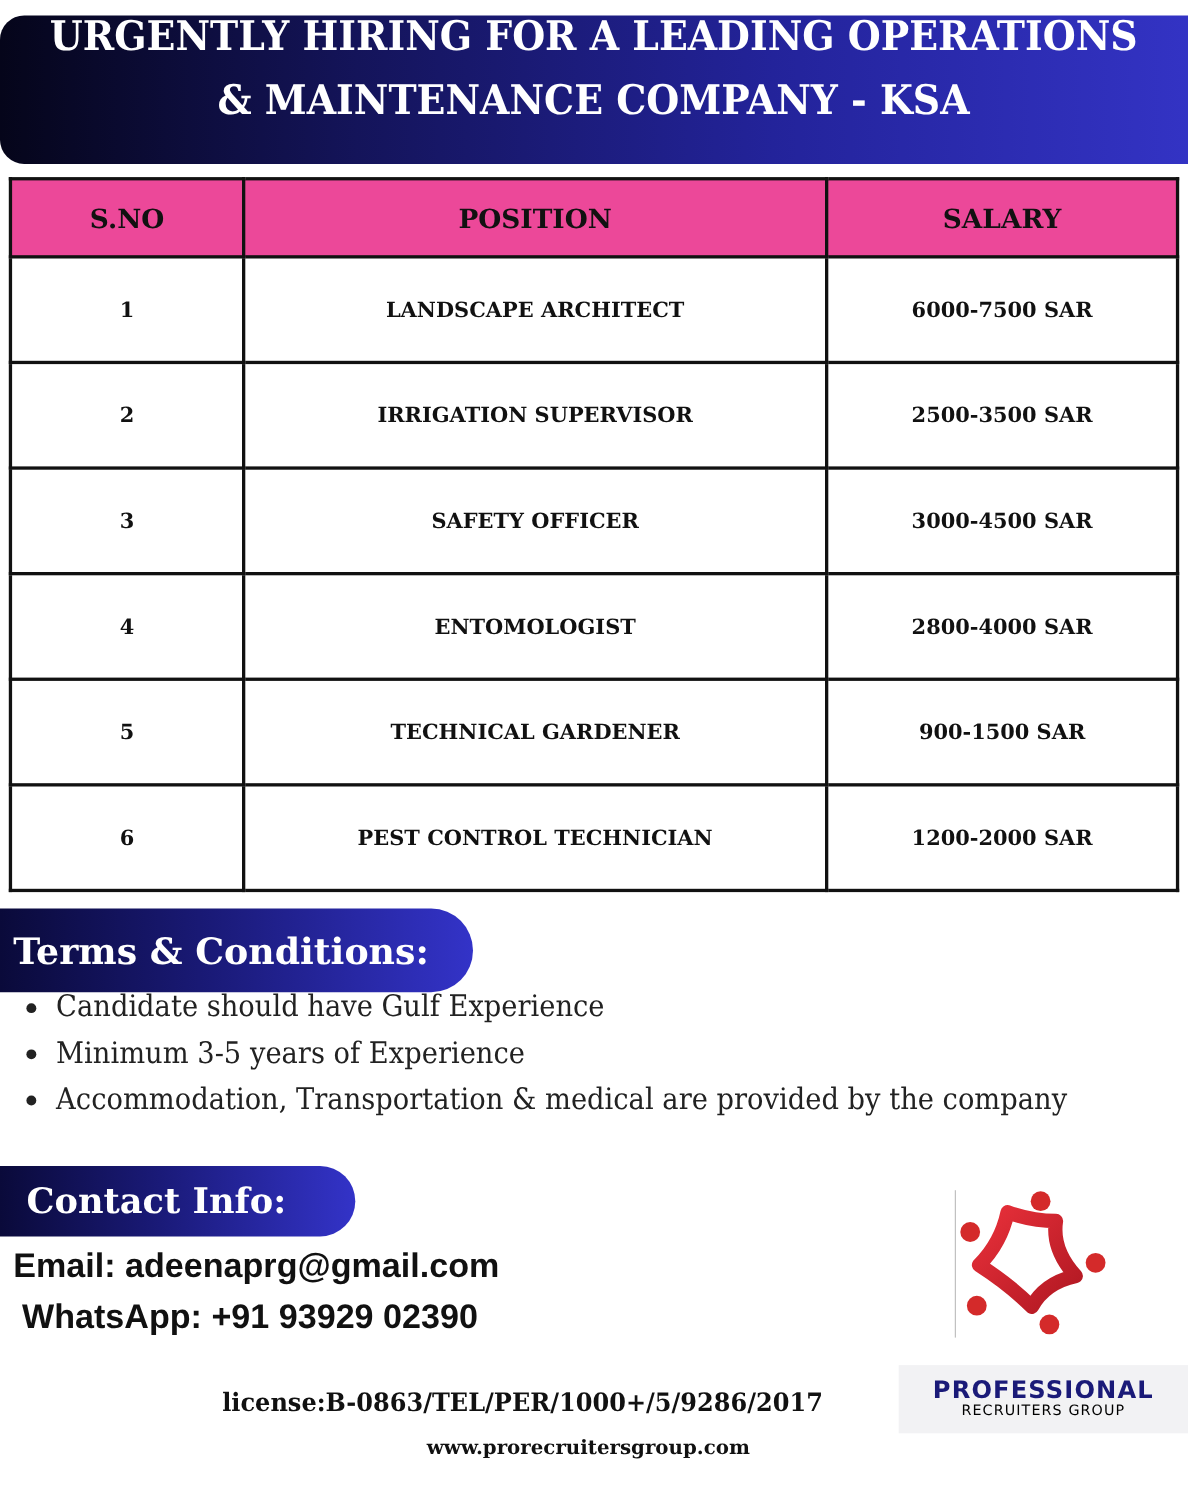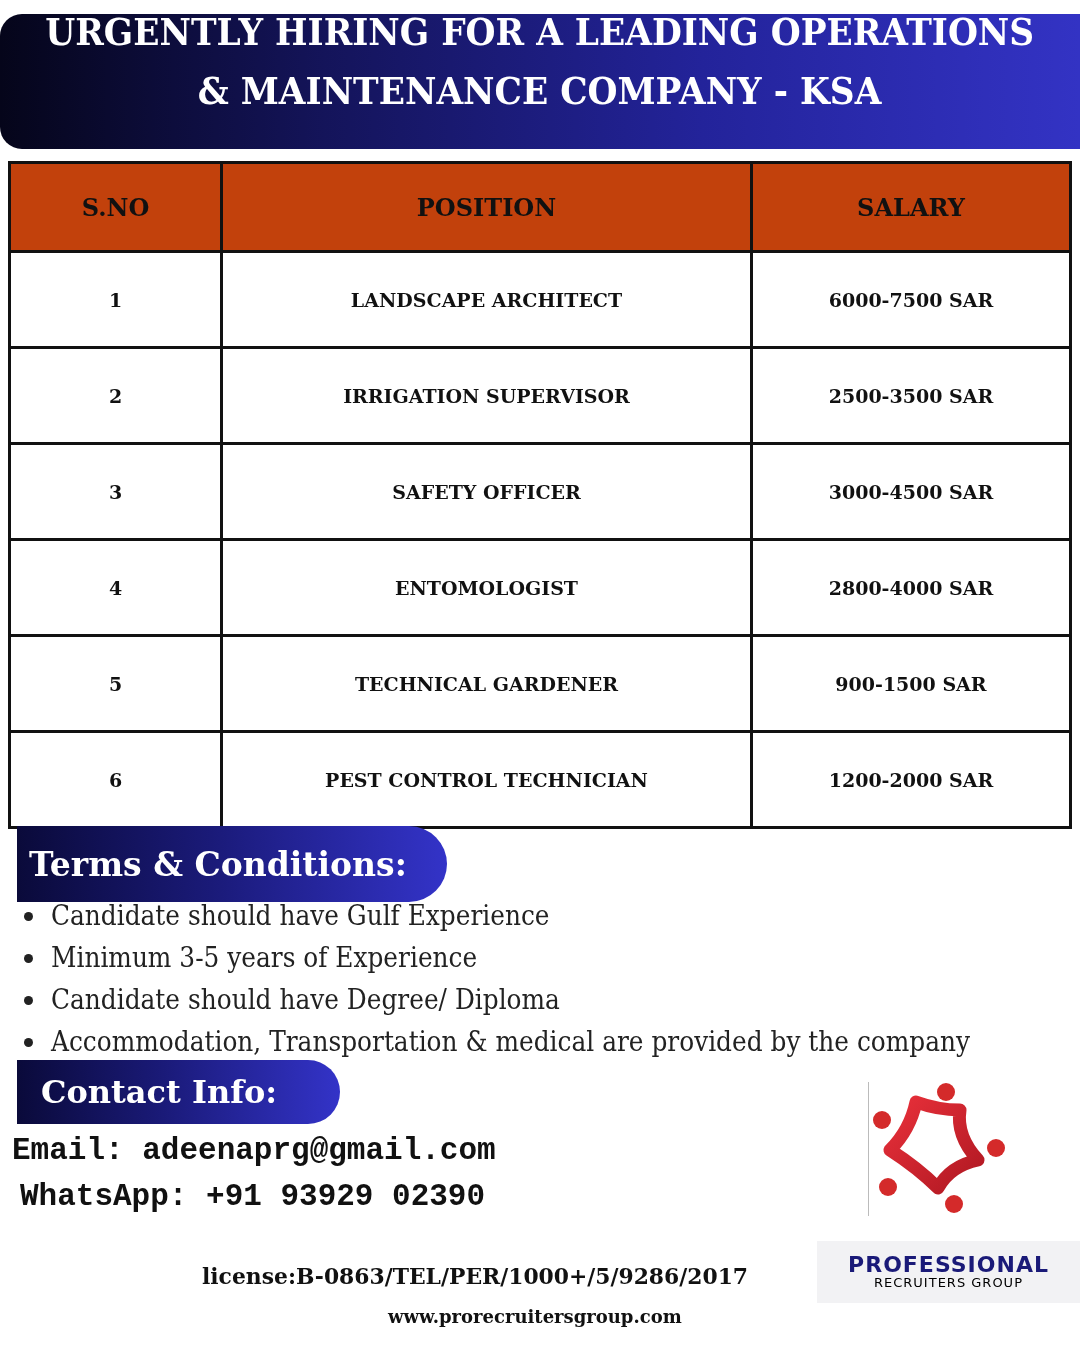--- a/index.html
+++ b/index.html
@@ -21,46 +21,46 @@
   .banner .line2 { font-size: 37px; transform: scaleX(0.93); }
 
   table.jobs {
     position: absolute; left: 8px; top: 161px; width: 1061px;
     border-collapse: collapse; table-layout: fixed;
   }
   table.jobs th, table.jobs td {
     border: 3px solid #111; text-align: center; vertical-align: middle;
     font-family: "DejaVu Serif", serif; font-weight: bold;
   }
-  table.jobs th { background: #c2410c; height: 89px; font-size: 24px; }
+  table.jobs th { background: #ec4899; height: 71px; font-size: 24px; }
   table.jobs td { height: 96px; font-size: 19px; background: #fff; }
   table.jobs col.c1 { width: 212px; }
   table.jobs col.c2 { width: 530px; }
   table.jobs col.c3 { width: 319px; }
 
   .pill {
     position: absolute; left: 0; color: #fff;
     background: linear-gradient(90deg, #0a0a3a 0%, #1a1a78 45%, #3333c8 100%);
     border-radius: 0 60px 60px 0;
     font-family: "DejaVu Serif", serif; font-weight: bold;
-    display: flex; align-items: center; margin-left: 17px;
+    display: flex; align-items: center;
   }
   .pill.terms { top: 826px; width: 430px; height: 76px; font-size: 33px; padding-left: 12px; }
   .pill.contact { top: 1060px; width: 323px; height: 64px; font-size: 32px; padding-left: 24px; }
 
   ul.terms-list {
     position: absolute; left: 24px; top: 895px; list-style: none;
     font-family: "DejaVu Serif", serif; font-size: 27px; color: #222;
   }
   ul.terms-list li { height: 42px; line-height: 42px; display: flex; align-items: center; white-space: nowrap; text-align: right; }
   ul.terms-list li .bullet { display: inline-block; width: 9px; height: 9px; background: #222; border-radius: 50%; margin-right: 18px; }
   ul.terms-list li .txt { display: inline-block; transform: scaleX(0.92); transform-origin: left center; }
 
   .contact-line {
-    position: absolute; font-family: Liberation Mono, monospace; font-weight: bold;
+    position: absolute; font-family: Liberation Sans, sans-serif; font-weight: bold;
     font-size: 31px; color: #111; white-space: nowrap;
   }
   .contact-line.email { left: 12px; top: 1133px; }
   .contact-line.whatsapp { left: 20px; top: 1179px; }
 
   .license {
     position: absolute; left: 202px; top: 1262px; font-family: "DejaVu Serif", serif;
     font-weight: bold; font-size: 23px; white-space: nowrap; transform: scaleX(0.95); transform-origin: left center;
   }
   .website {
@@ -138,24 +138,20 @@
   <li>
       <span class="bullet"></span>
       <span class="txt">Candidate should have Gulf  Experience</span>
     </li>
   <li>
       <span class="bullet"></span>
       <span class="txt">Minimum 3-5 years of Experience</span>
     </li>
   <li>
       <span class="bullet"></span>
-      <span class="txt">Candidate should have Degree/ Diploma</span>
-    </li>
-  <li>
-      <span class="bullet"></span>
       <span class="txt">Accommodation, Transportation &amp; medical are provided by the company</span>
     </li>
 </ul>
 
 <div class="pill contact">Contact Info:</div>
 
 <div class="contact-line email">Email: adeenaprg@gmail.com</div>
 <div class="contact-line whatsapp">WhatsApp: +91 93929 02390</div>
 
 <div class="logo-divider"></div>

